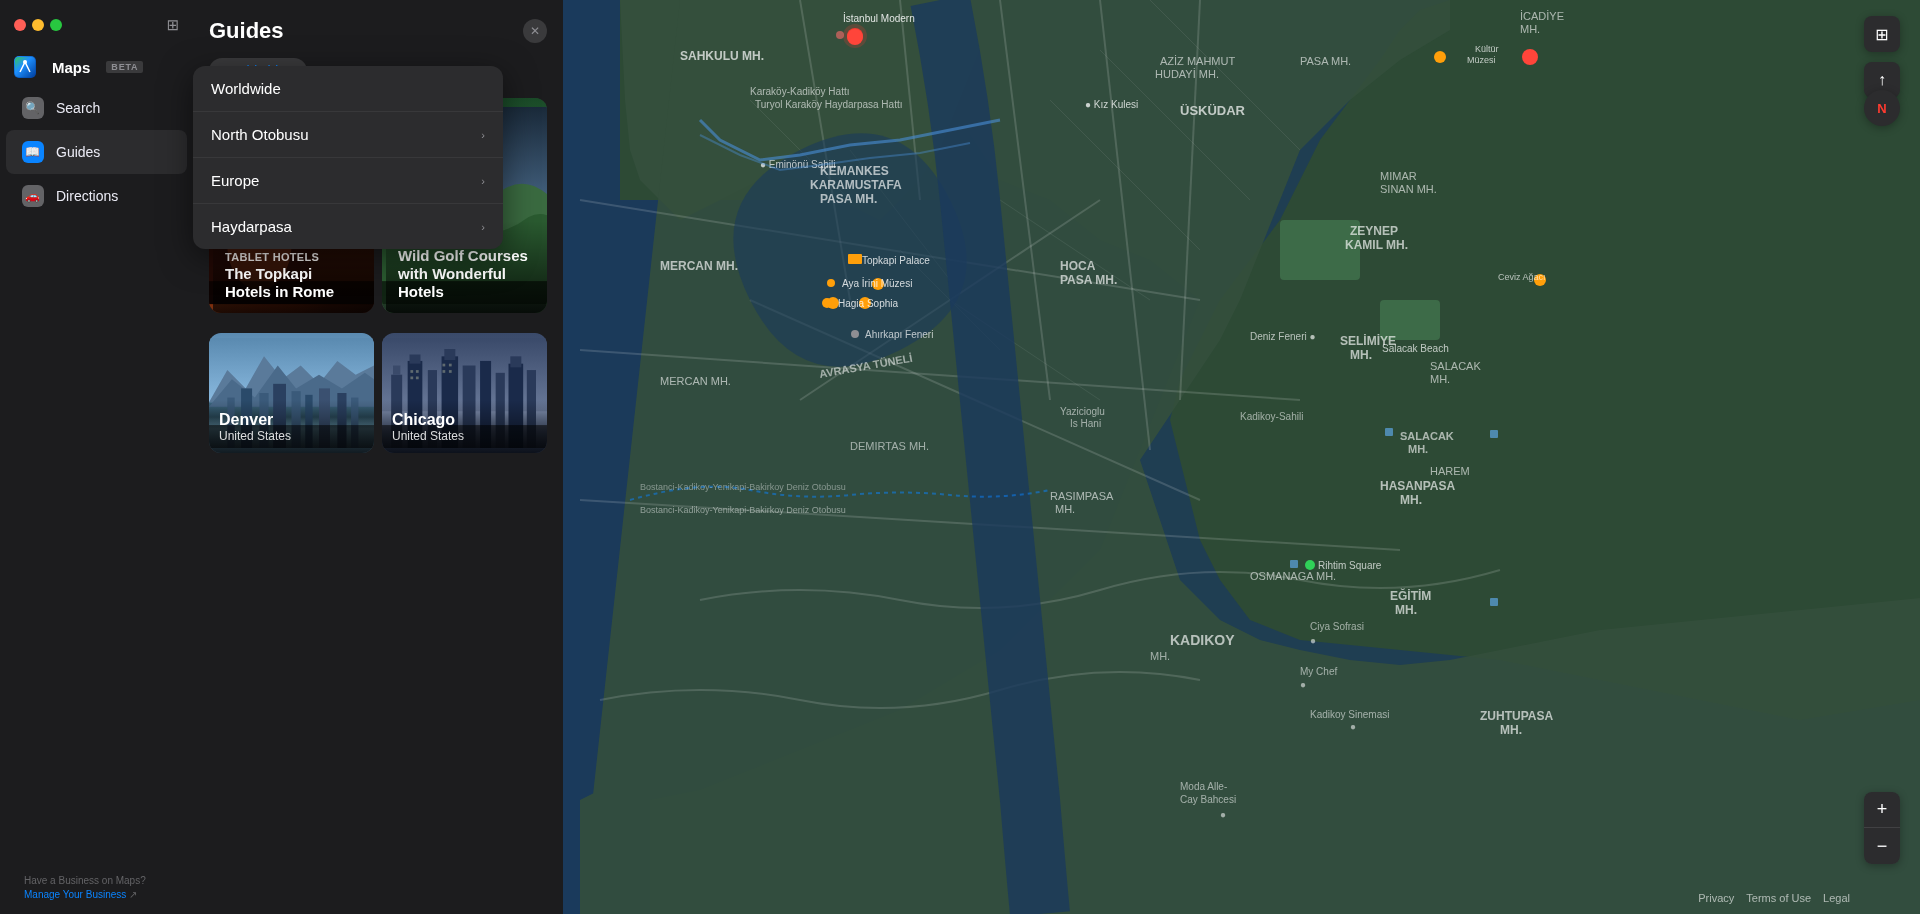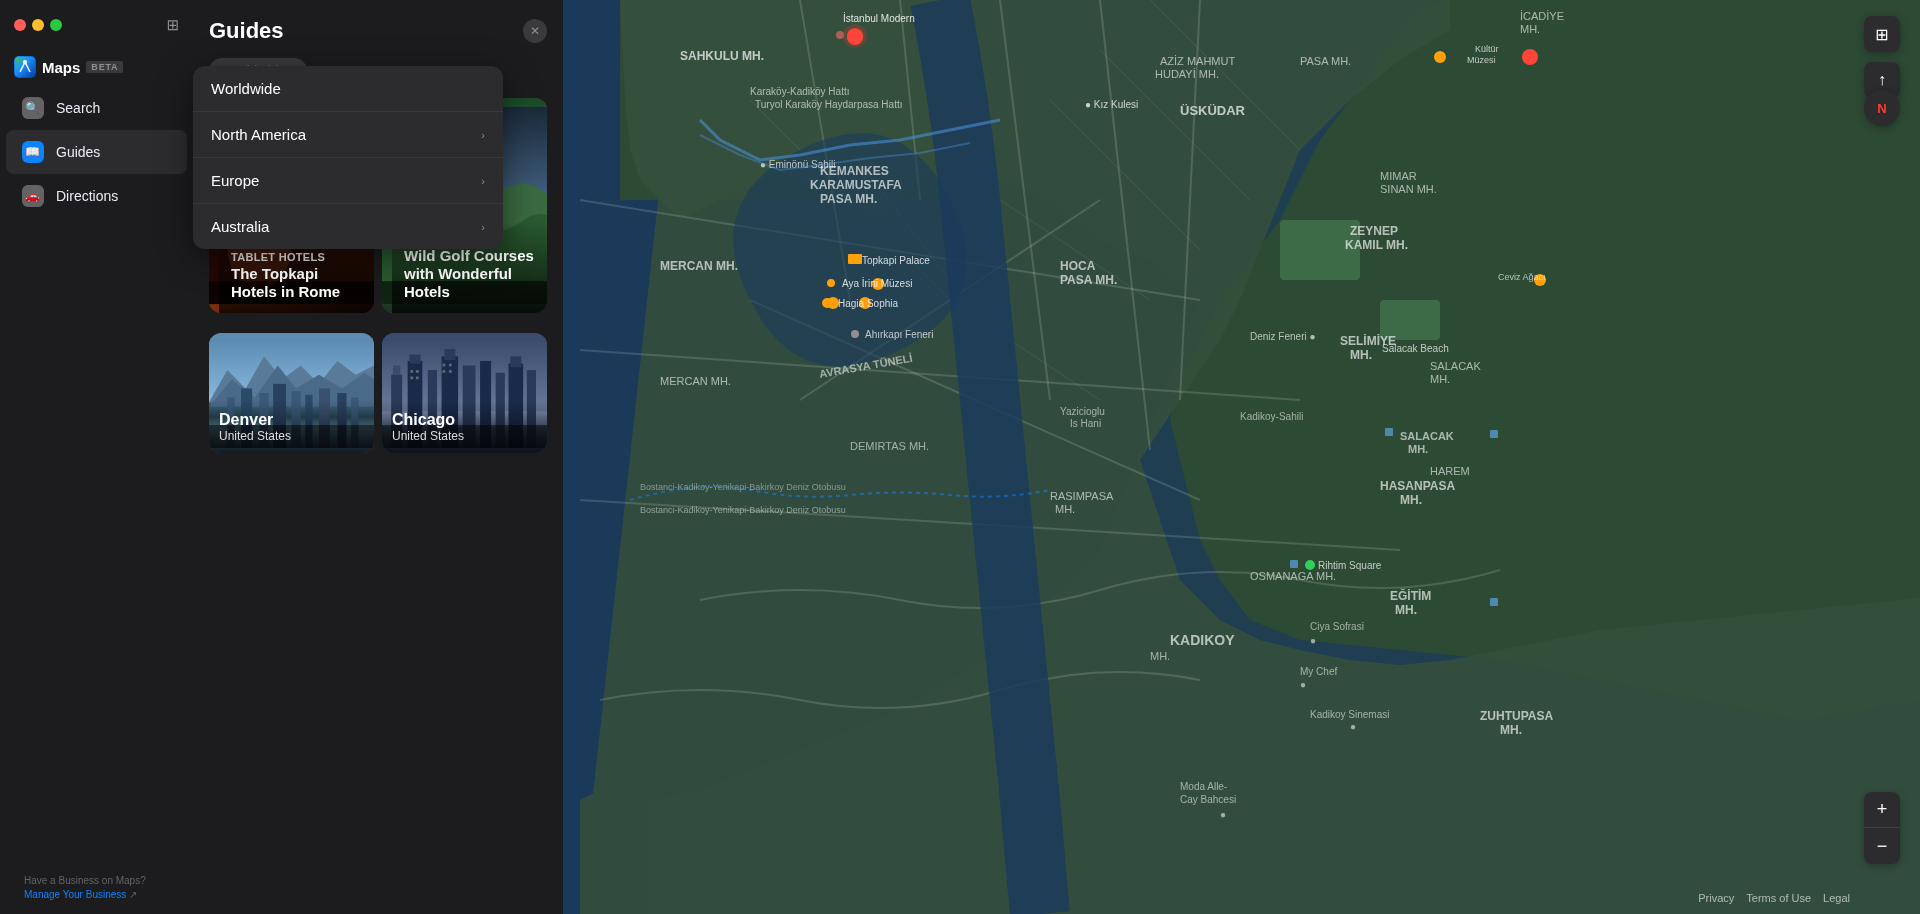--- a/index.html
+++ b/index.html
@@ -42,21 +42,21 @@
       border-radius: 50%;
       display: inline-block;
     }
     .window-btn.close { background: #ff5f57; }
     .window-btn.minimize { background: #febc2e; }
     .window-btn.maximize { background: #28c840; }
 
     .maps-title-row {
       display: flex;
       align-items: center;
-      gap: 6px;
+      gap: 16px;
       padding: 14px 16px 0 14px;
     }
 
     .maps-title-text {
       color: #ffffff;
       font-size: 15px;
       font-weight: 600;
     }
 
     .beta-tag {
@@ -234,21 +234,21 @@
 
     .card-golf-inner {
       width: 100%; height: 100%;
       background: 
         linear-gradient(180deg, #1a4a28 0%, #2d6a3a 30%, #4a8a50 50%, #6aaa70 60%, #3a6040 80%, #1a3020 100%);
       position: relative;
     }
 
     .card-overlay {
       position: absolute;
-      bottom: 0; left: 10px; right: 0;
+      bottom: 0; left: 4px; right: 0;
       padding: 12px;
       background: linear-gradient(0deg, rgba(0,0,0,0.75) 0%, transparent 100%);
     }
 
     .card-subtitle {
       color: #ffffff;
       font-size: 11px;
       font-weight: 600;
       opacity: 0.9;
       text-transform: uppercase;
@@ -834,29 +834,29 @@
       </div>
     </div>
   </div>
 </div>
 
 <div id="dropdown-menu">
   <div class="dropdown-item">
     <span>Worldwide</span>
   </div>
   <div class="dropdown-item">
-    <span>North America</span>
+    <span>North Otobusu</span>
     <span class="dropdown-chevron">›</span>
   </div>
   <div class="dropdown-item">
     <span>Europe</span>
     <span class="dropdown-chevron">›</span>
   </div>
   <div class="dropdown-item">
-    <span>Australia</span>
+    <span>Haydarpasa</span>
     <span class="dropdown-chevron">›</span>
   </div>
 </div>
 
 <div id="location-popup">
 </div>
 
 <div id="map-toolbar-right">
   <div class="map-btn">
     <span>⊞</span>

